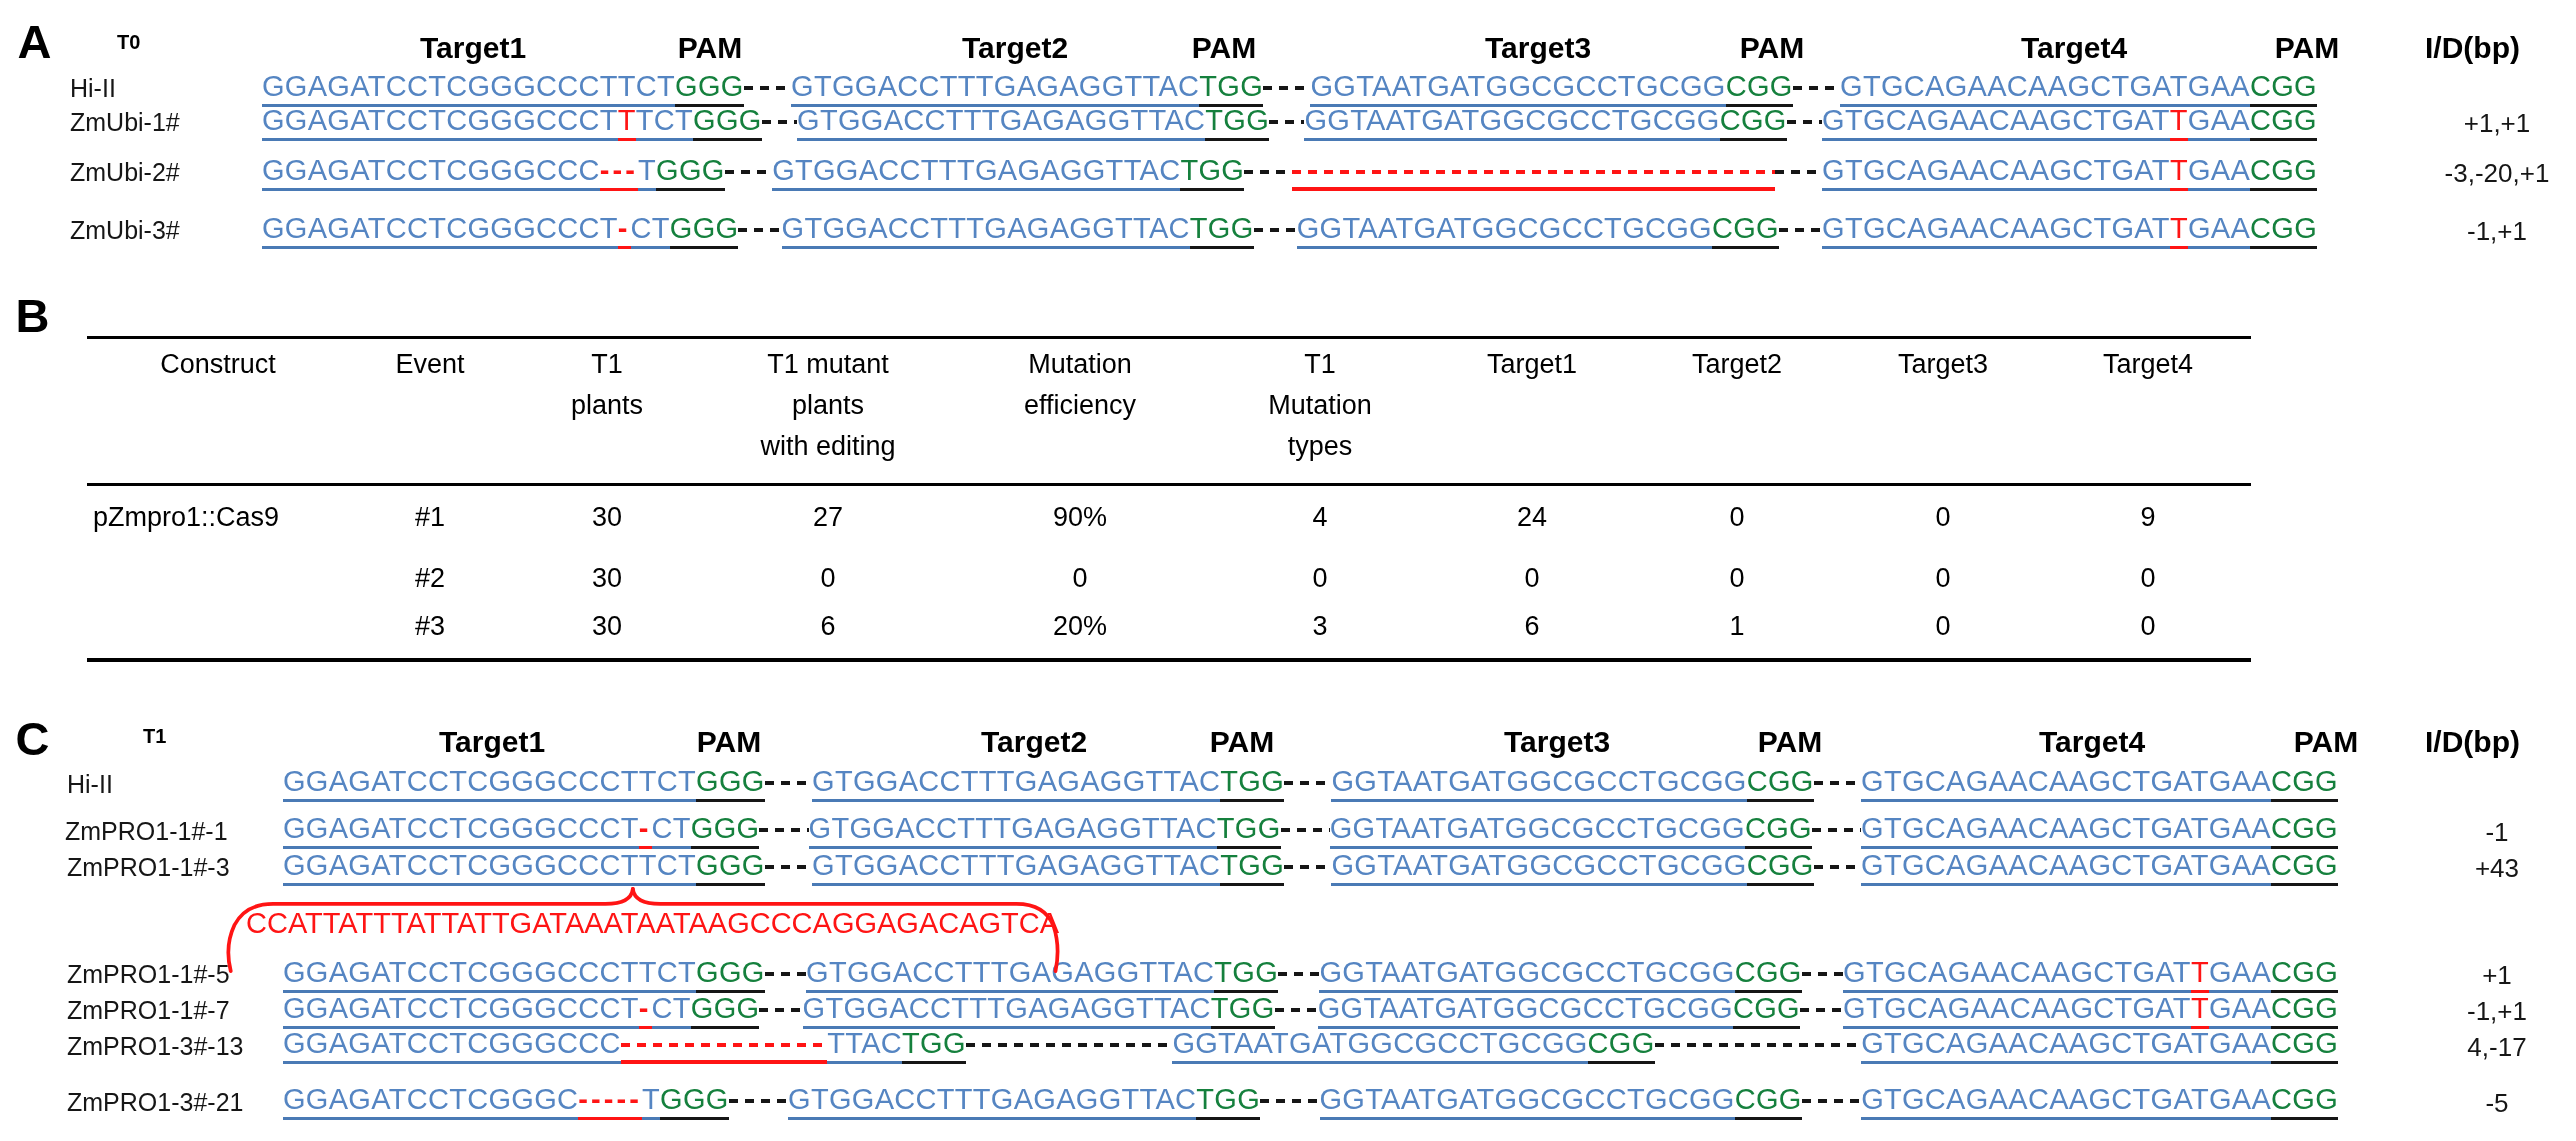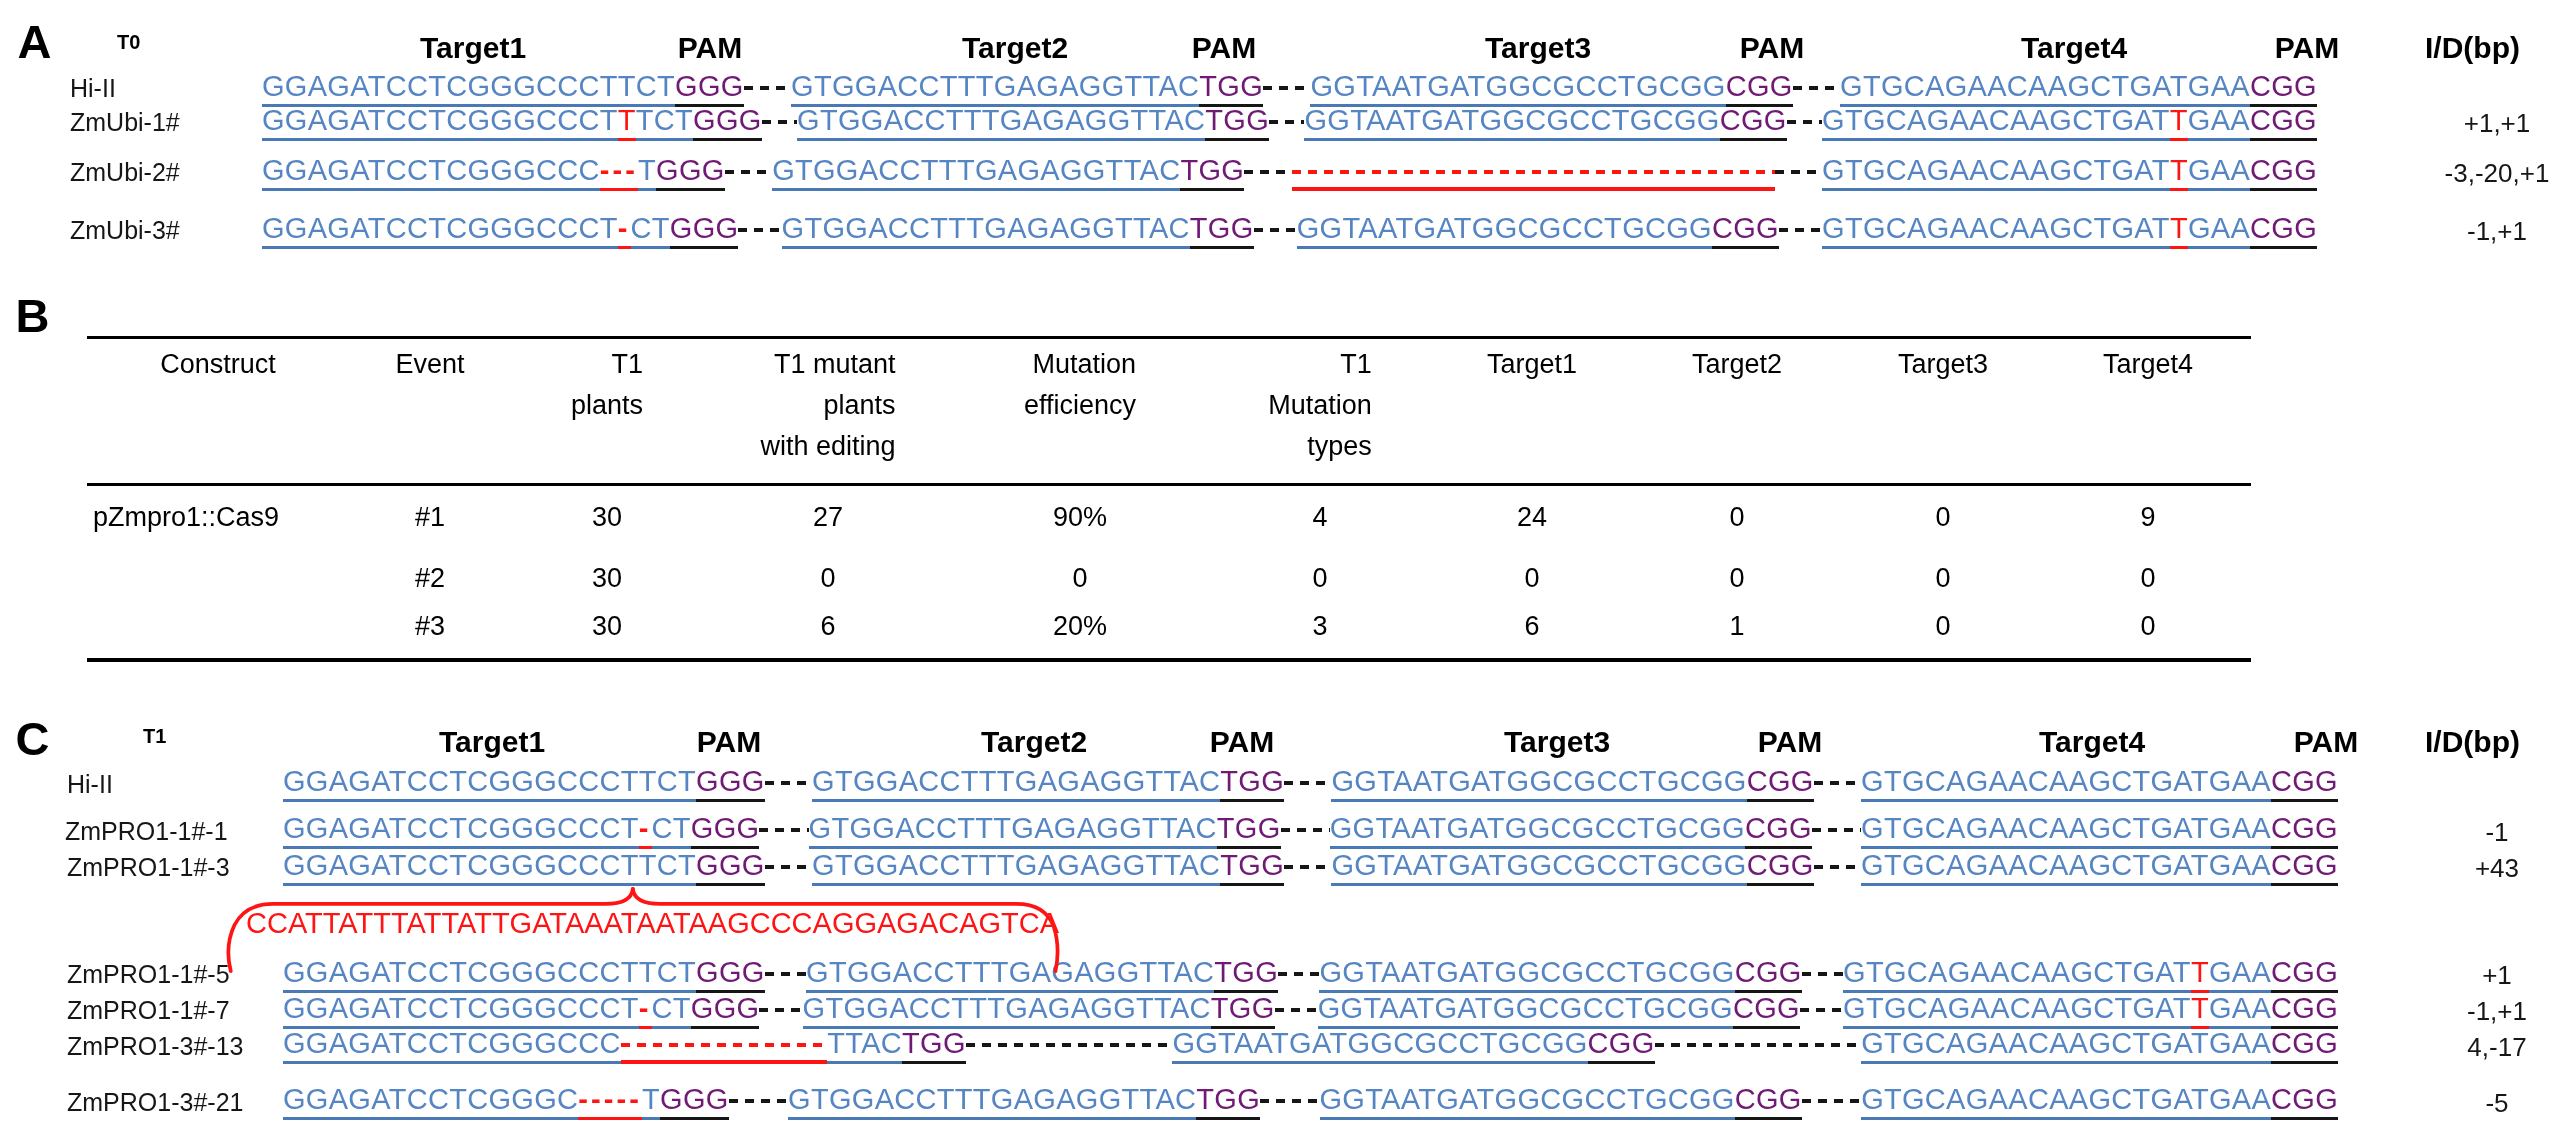--- a/index.html
+++ b/index.html
@@ -10,35 +10,35 @@
   .panel-letter{position:absolute;font-size:47px;font-weight:bold;color:#000;}
   .col-hdr{position:absolute;transform:translateX(-50%);font-size:30px;font-weight:bold;white-space:nowrap;color:#000;}
   .hdr-left{position:absolute;font-size:20px;font-weight:bold;color:#000;}
   .row-label{position:absolute;font-size:25px;color:#161616;white-space:nowrap;}
   .id-val{position:absolute;width:162px;text-align:center;font-size:26px;color:#161616;white-space:nowrap;}
   
   .seq-row{position:absolute;display:flex;width:2055px;height:35px;align-items:flex-start;
            font-size:29px;line-height:29px;white-space:pre;letter-spacing:0.3px;text-align:right;}
   .run{display:inline-block;flex:0 0 auto;height:29px;padding-bottom:3.1px;border-bottom:3.7px solid transparent;}
   .cb{color:#5585c2;}           
-  .ck{color:#701a75;}           
+  .ck{color:#15803d;}           
   .cr{color:#ff1414;}           
   .cd{color:#ff1414;font-weight:bold;letter-spacing:3.1px;} 
   .ub{border-bottom-color:#4a7ab5;}
   .uk{border-bottom-color:#161616;}
   .ur{border-bottom-color:#ff1414;}
   .gap{flex:1 1 0;min-width:18.7px;height:3.7px;margin-top:14.3px;
        background:repeating-linear-gradient(90deg,#161616 0 9.3px,transparent 9.3px 16px);}
   .rdel{position:relative;height:35px;}
   .rdel .dash{position:absolute;left:0;right:0;top:14.3px;height:3.7px;
        background:repeating-linear-gradient(90deg,#ff1414 0 9.3px,transparent 9.3px 16px);}
   .rdel .ul{position:absolute;left:0;right:0;bottom:0;height:3.7px;background:#ff1414;}
   
   .rule{position:absolute;background:#000;}
-  .bhead{position:absolute;transform:translateX(-50%);font-size:27px;text-align:right;
+  .bhead{position:absolute;transform:translateX(-50%);font-size:27px;text-align:center;
          line-height:41px;white-space:nowrap;color:#000;}
   .bcell{position:absolute;transform:translateX(-50%);font-size:27px;text-align:center;white-space:nowrap;color:#000;}
   .bconstruct{position:absolute;font-size:27px;color:#000;white-space:nowrap;}
   .insert-seq{position:absolute;font-size:29px;color:#ff1414;white-space:nowrap;letter-spacing:0;}
   svg.overlay{position:absolute;left:0;top:0;pointer-events:none;}
 </style>
 </head>
 <body>
 
 <div class="panel-letter" style="left:17.4px;top:13.7px;">A</div>

